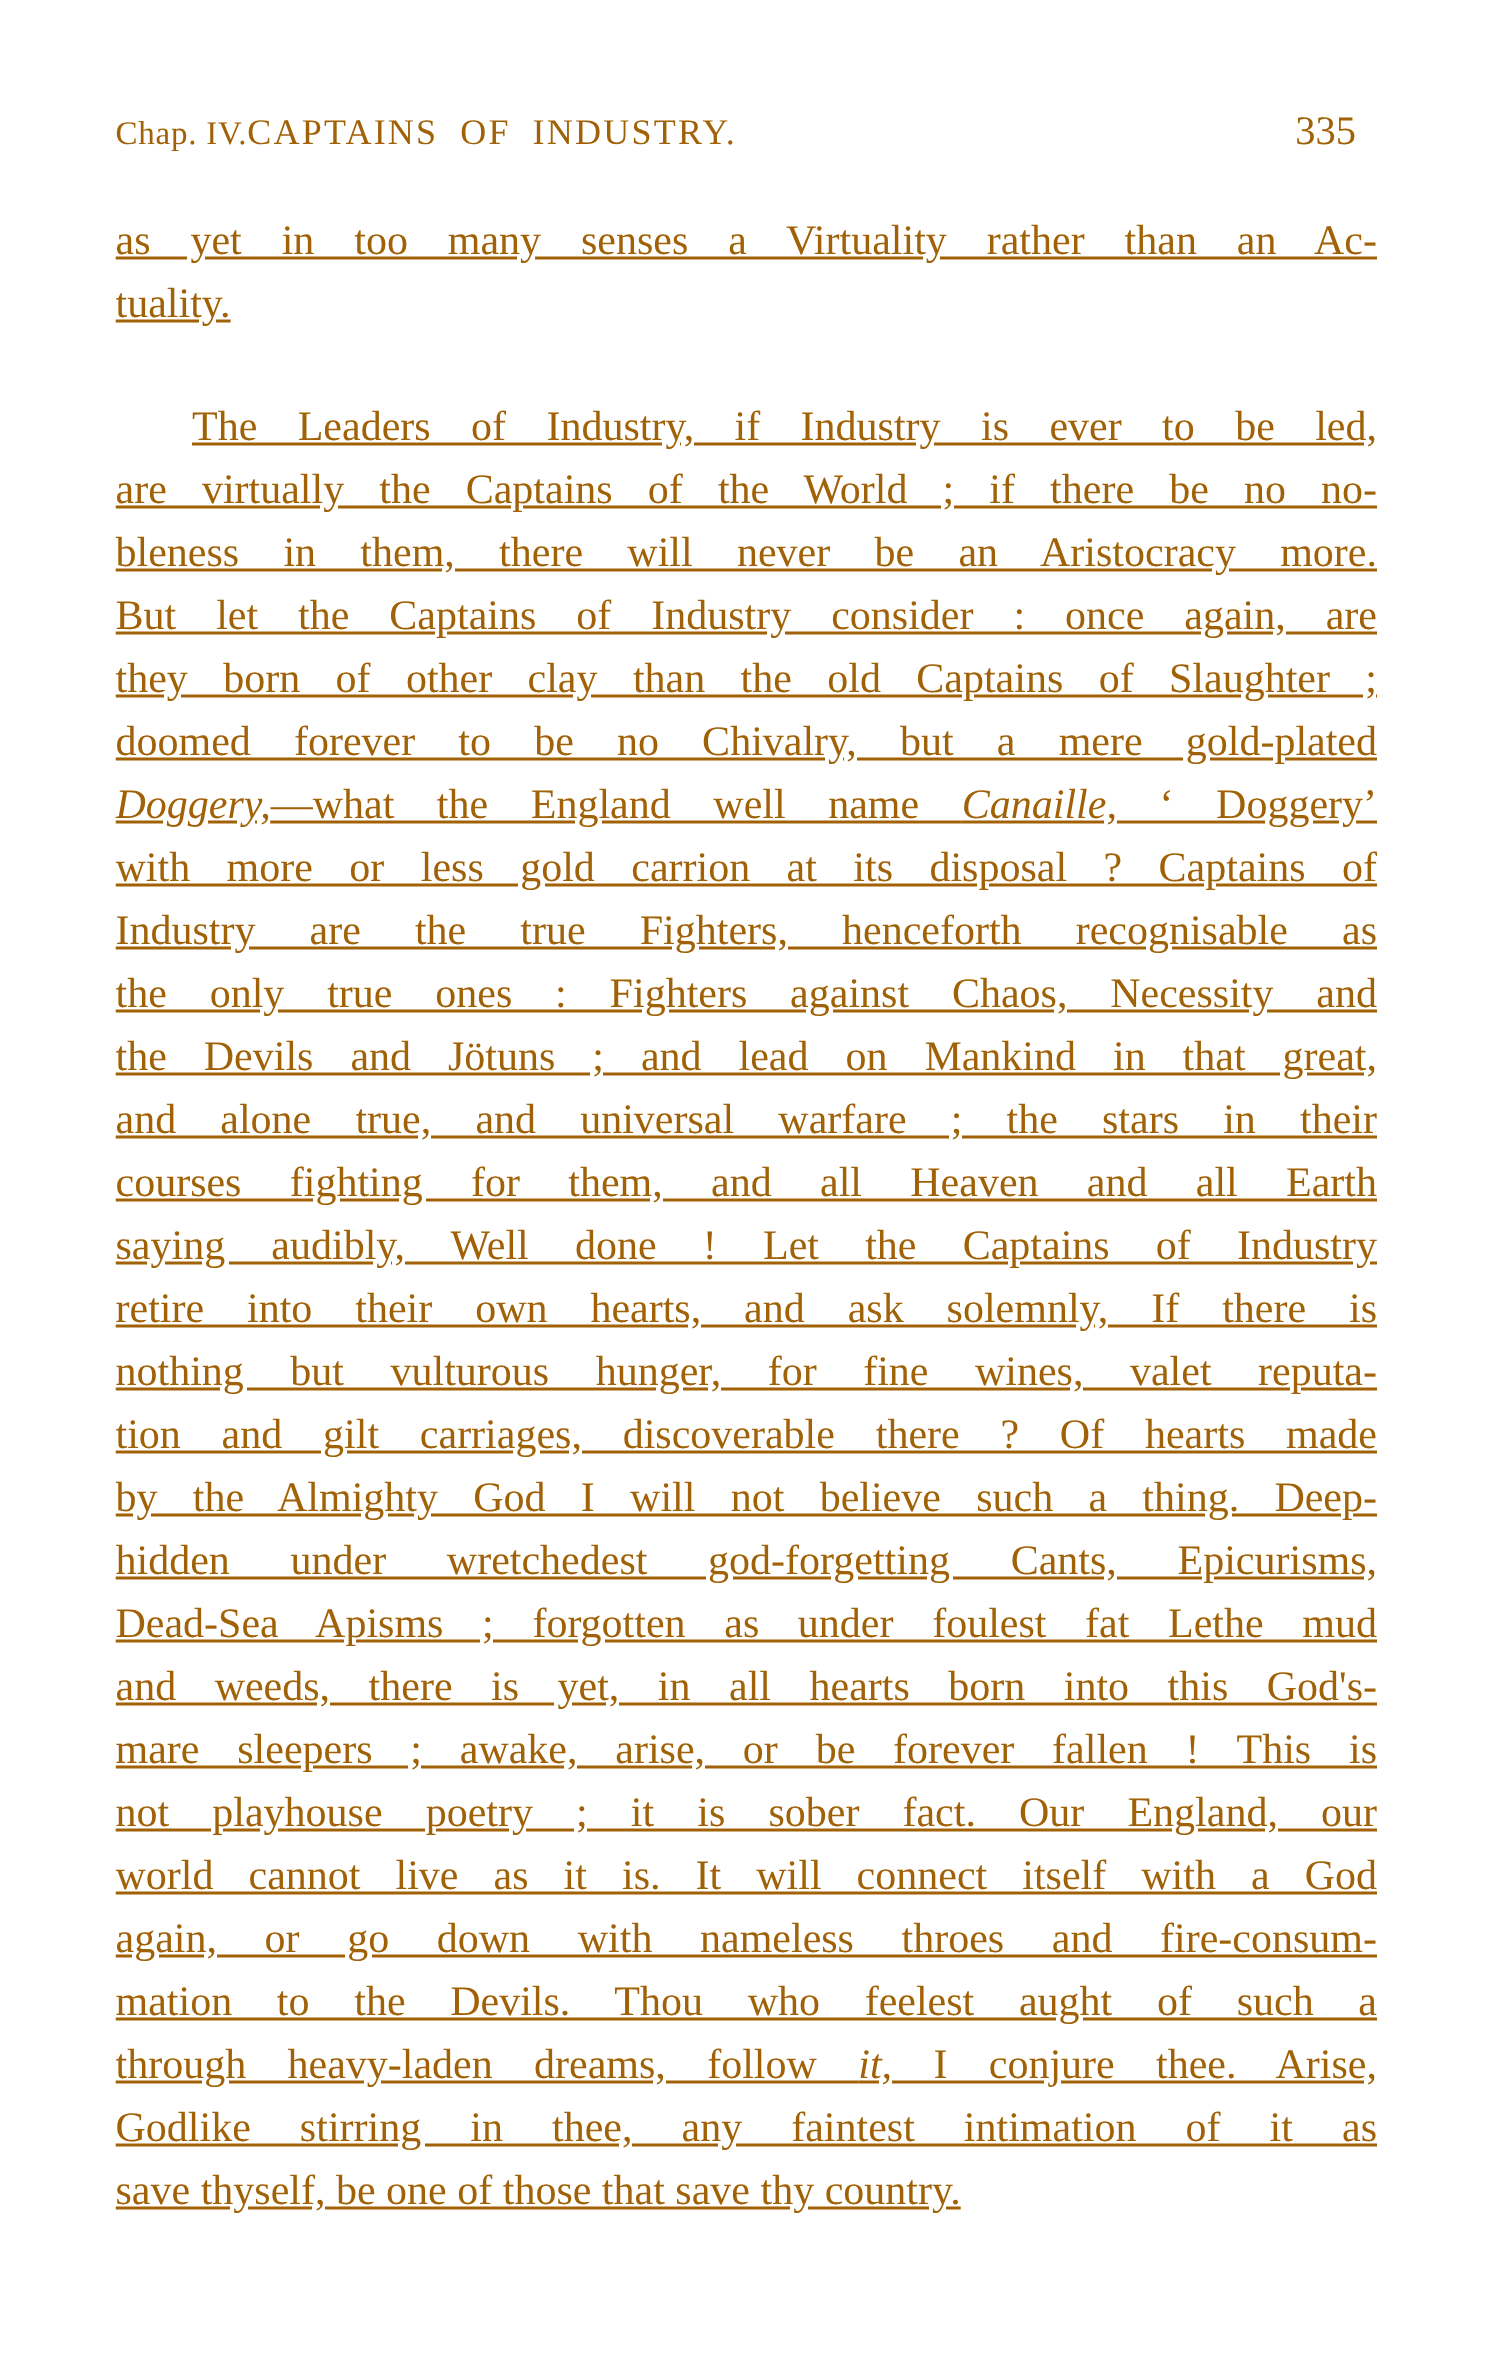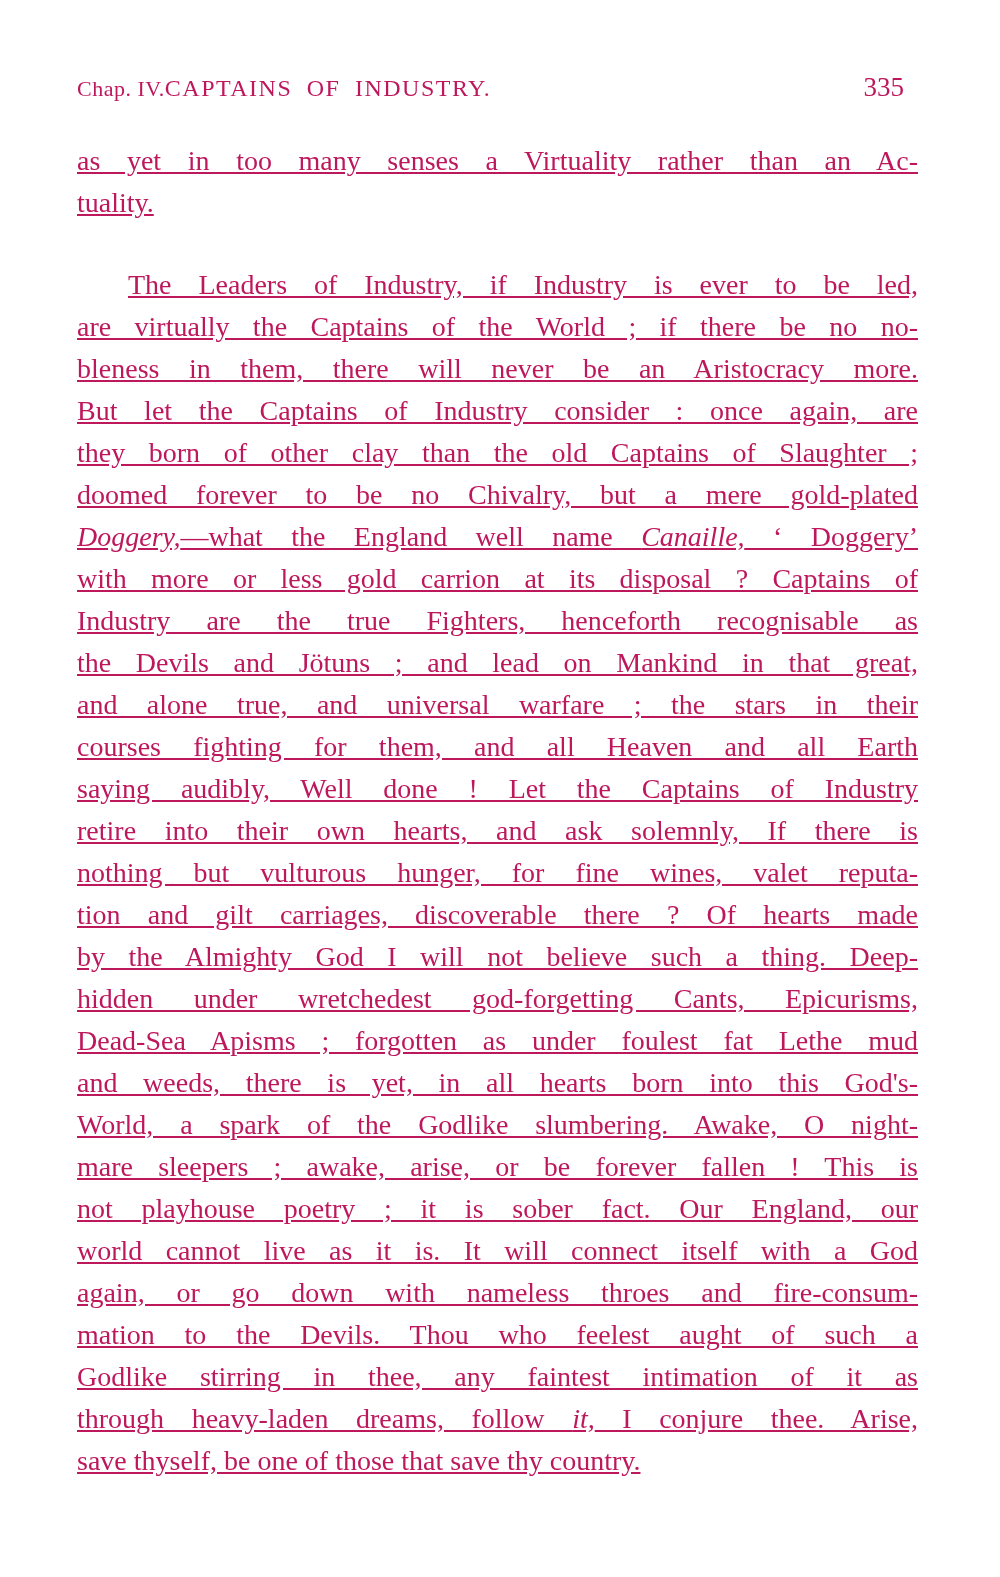--- a/index.html
+++ b/index.html
@@ -5,21 +5,21 @@
   html, body {
     margin: 0;
     padding: 0;
     background: #ffffff;
   }
   .page {
     position: relative;
     width: 1000px;
     height: 1577px;
     background: #ffffff;
-    color: #be185d;
+    color: #a16207;
     font-family: "Liberation Serif", serif;
     overflow: hidden;
   }
   .page-header {
     display: grid;
     grid-template-columns: auto 1fr auto;
     align-items: baseline;
     margin: 72px 82px 0 77px;
   }
   .chapter-label {
@@ -82,35 +82,35 @@
       <div class="paragraph">
         <div class="line indent"><span>The Leaders of Industry, if Industry is ever to be led,</span></div>
         <div class="line"><span>are virtually the Captains of the World ; if there be no no-</span></div>
         <div class="line"><span>bleness in them, there will never be an Aristocracy more.</span></div>
         <div class="line"><span>But let the Captains of Industry consider : once again, are</span></div>
         <div class="line"><span>they born of other clay than the old Captains of Slaughter ;</span></div>
         <div class="line"><span>doomed forever to be no Chivalry, but a mere gold-plated</span></div>
         <div class="line"><span class="italic">Doggery,</span><span>—what the England well name </span><span class="italic">Canaille,</span><span> ‘ Doggery’</span></div>
         <div class="line"><span>with more or less gold carrion at its disposal ?  Captains of</span></div>
         <div class="line"><span>Industry are the true Fighters, henceforth recognisable as</span></div>
+        <div class="line"><span>the only true ones : Fighters against Chaos, Necessity and</span></div>
         <div class="line"><span>the Devils and Jötuns ; and lead on Mankind in that great,</span></div>
         <div class="line"><span>and alone true, and universal warfare ; the stars in their</span></div>
         <div class="line"><span>courses fighting for them, and all Heaven and all Earth</span></div>
         <div class="line"><span>saying audibly, Well done !  Let the Captains of Industry</span></div>
         <div class="line"><span>retire into their own hearts, and ask solemnly, If there is</span></div>
         <div class="line"><span>nothing but vulturous hunger, for fine wines, valet reputa-</span></div>
         <div class="line"><span>tion and gilt carriages, discoverable there ?  Of hearts made</span></div>
         <div class="line"><span>by the Almighty God I will not believe such a thing.  Deep-</span></div>
         <div class="line"><span>hidden under wretchedest god-forgetting Cants, Epicurisms,</span></div>
         <div class="line"><span>Dead-Sea Apisms ; forgotten as under foulest fat Lethe mud</span></div>
         <div class="line"><span>and weeds, there is yet, in all hearts born into this God's-</span></div>
-        <div class="line"><span>World, a spark of the Godlike slumbering.  Awake, O night-</span></div>
         <div class="line"><span>mare sleepers ; awake, arise, or be forever fallen !  This is</span></div>
         <div class="line"><span>not playhouse poetry ; it is sober fact.  Our England, our</span></div>
         <div class="line"><span>world cannot live as it is.  It will connect itself with a God</span></div>
         <div class="line"><span>again, or go down with nameless throes and fire-consum-</span></div>
         <div class="line"><span>mation to the Devils.  Thou who feelest aught of such a</span></div>
+        <div class="line"><span>through heavy-laden dreams, follow </span><span class="italic">it,</span><span> I conjure thee.  Arise,</span></div>
         <div class="line"><span>Godlike stirring in thee, any faintest intimation of it as</span></div>
-        <div class="line"><span>through heavy-laden dreams, follow </span><span class="italic">it,</span><span> I conjure thee.  Arise,</span></div>
         <div class="line last"><span>save thyself, be one of those that save thy country.</span></div>
       </div>
     </div>
 </div>
 
 </body></html>

